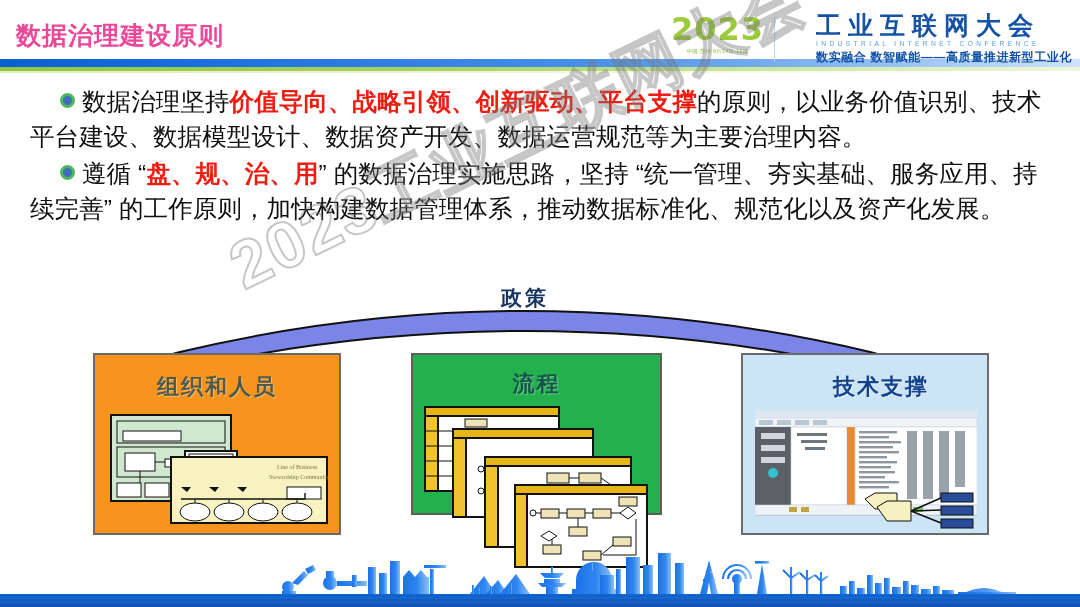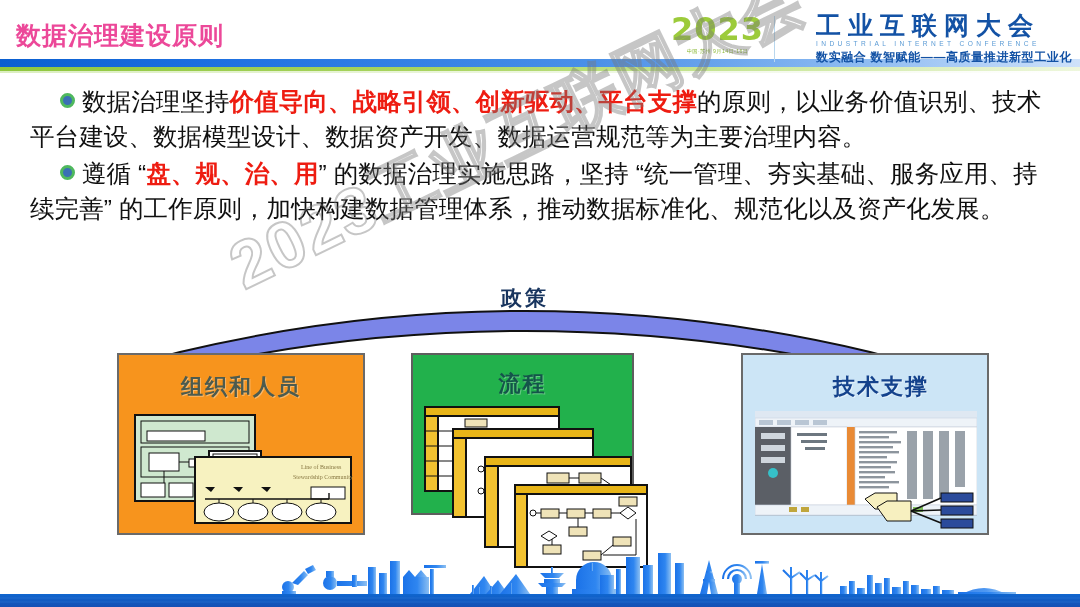--- a/index.html
+++ b/index.html
@@ -72,26 +72,26 @@
     font-size:21px;font-weight:700;color:#17345e;z-index:4;letter-spacing:3px;
   }
 
   
   .panel{position:absolute;box-sizing:border-box;}
   .panel .cap{
     position:absolute;left:0;right:0;text-align:center;
     font-size:22px;font-weight:700;letter-spacing:2px;
   }
   .p-org{
-    left:117px;top:353px;width:248px;height:182px;
+    left:93px;top:353px;width:248px;height:182px;
     background:#f7941d;border:2px solid #6a6a6a;
   }
   .p-org .cap{top:17px;color:#4c5b4f;text-shadow:1px 1px 0 rgba(255,255,255,.35);}
   .p-flow{
-    left:411px;top:353px;width:223px;height:162px;
+    left:411px;top:353px;width:251px;height:162px;
     background:#22b14c;border:2px solid #5e5e5e;
   }
   .p-flow .cap{top:14px;color:#14544a;text-shadow:1px 1px 0 rgba(255,255,255,.3);}
   .p-tech{
     left:741px;top:353px;width:248px;height:182px;
     background:#cce5f6;border:2px solid #6a6a6a;
   }
   .p-tech .cap{top:17px;color:#14428c;text-shadow:1px 1px 0 rgba(255,255,255,.5);padding-left:32px;}
 
   .thumb{position:absolute;}

